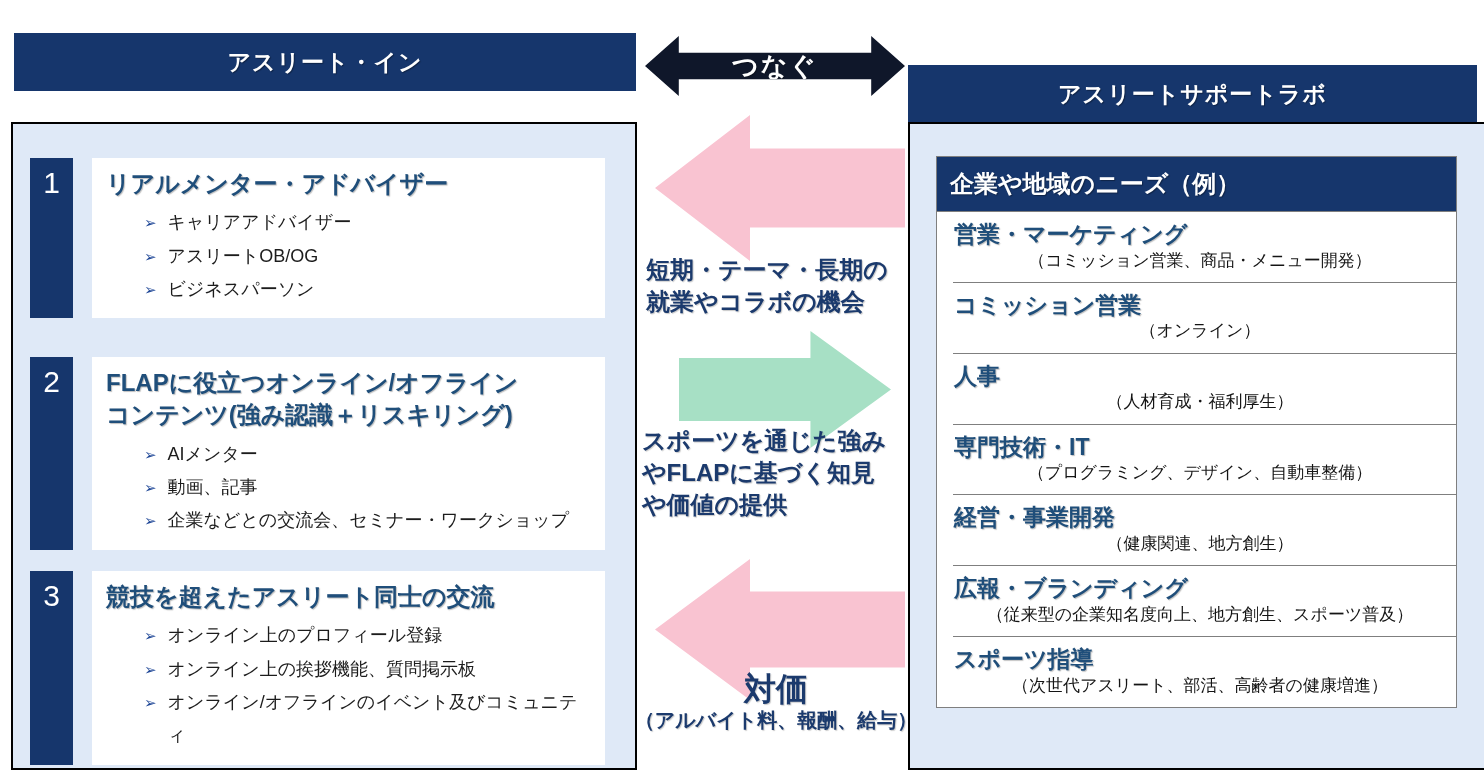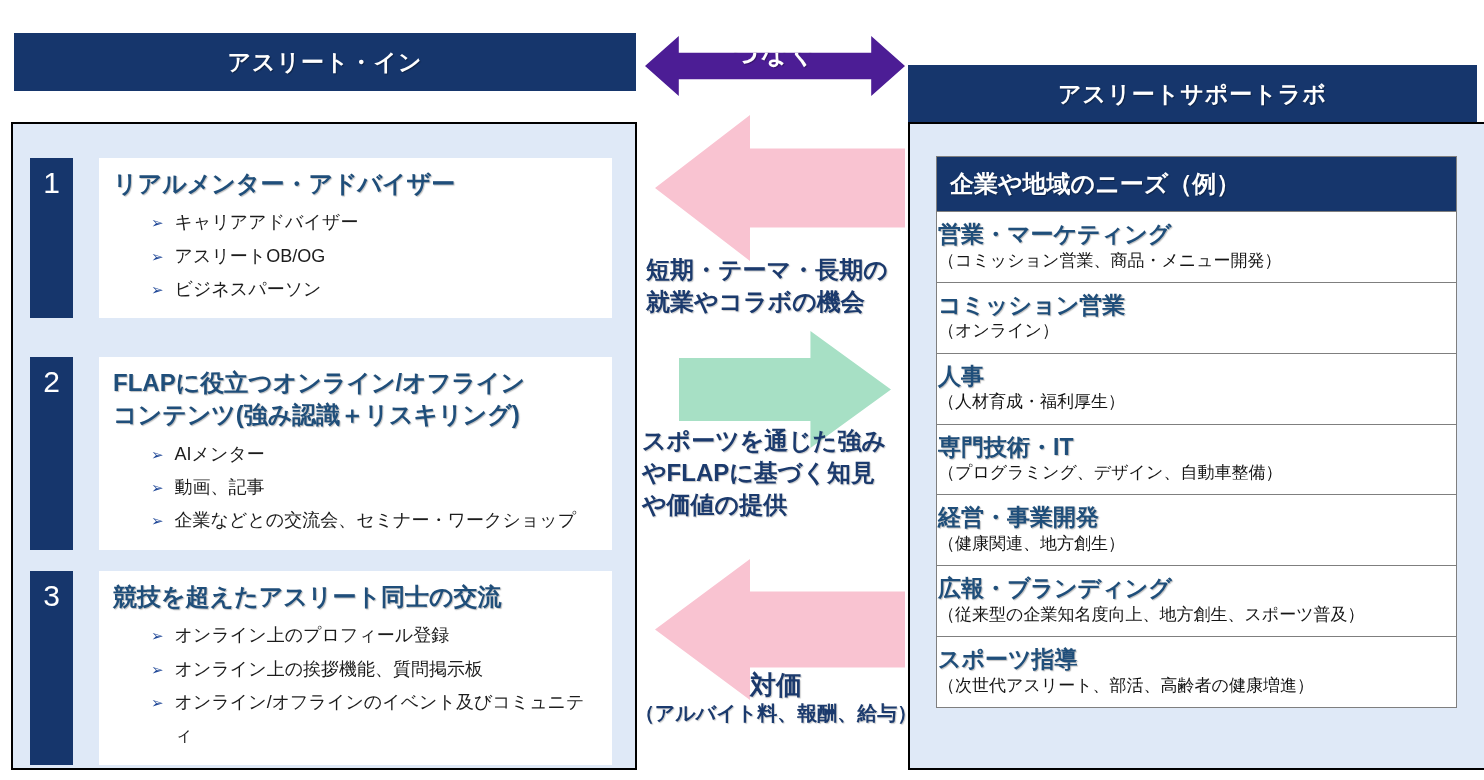--- a/index.html
+++ b/index.html
@@ -9,39 +9,39 @@
 
   
   .hdr { position:absolute; top:33px; height:58px; background:#16366c;
          display:flex; align-items:center; justify-content:center;
          color:#ffffff; font-size:23px; font-weight:bold; letter-spacing:1px;
          text-shadow:1px 1px 1px rgba(0,0,0,0.35); }
   .hdr-left  { left:14px;  width:622px; }
   .hdr-right { left:908px; width:569px;margin-top:32px; }
 
   .connector { position:absolute; left:645px; top:36px; width:260px; height:60px;
-               background:#4c1d95;
+               background:#0f172a;
                clip-path:polygon(0 50%,13% 0,13% 28%,87% 28%,87% 0,100% 50%,87% 100%,87% 72%,13% 72%,13% 100%);
-               display:flex; align-items:flex-start; justify-content:center; }
+               display:flex; align-items:center; justify-content:center; }
   .connector span { color:#ffffff; font-size:26px; font-weight:bold; letter-spacing:2px;
                     text-shadow:1px 1px 1px rgba(0,0,0,0.3); }
 
   
   .panel { position:absolute; top:122px; height:648px; background:#dfe9f7; border:2px solid #000000; }
   .panel-left  { left:11px;  width:626px; }
   .panel-right { left:908px; width:654px; }
 
   
   .item { position:absolute; left:17px; width:586px; display:flex; align-items:stretch; }
   .item-1 { top:34px; }
   .item-2 { top:233px; }
   .item-3 { top:447px; }
   .badge { width:43px; background:#16366c; color:#ffffff; font-size:30px;
            display:flex; justify-content:center; align-items:flex-start; padding-top:8px; flex:none; }
-  .fbox { margin-left:26px; width:513px; background:#ffffff; padding:10px 24px 12px 14px; }
+  .fbox { margin-left:19px; width:513px; background:#ffffff; padding:10px 24px 12px 14px; }
   .ftitle { color:#1f4e7a; font-size:24px; font-weight:bold; line-height:1.35;
             text-shadow:1px 1px 1px rgba(110,110,110,0.45); }
   .ftitle span { display:block; }
   .blist { margin:6px 0 0 38px; list-style:none; }
   .blist li { font-size:18px; color:#1c1c1c; line-height:1.85; display:flex; align-items:baseline; }
   .bmark { color:#1f4797; font-size:15px; margin-right:11px; flex:none; }
 
   
   .arrow { position:absolute; }
   .arrow-left-1 { left:655px; top:115px; width:250px; height:146px; background:#f9c3d1;
@@ -49,35 +49,35 @@
   .arrow-right  { left:679px; top:331px; width:212px; height:117px; background:#a7e0c5;
                   clip-path:polygon(100% 50%,62% 0,62% 23%,0 23%,0 77%,62% 77%,62% 100%); }
   .arrow-left-2 { left:655px; top:559px; width:250px; height:141px; background:#f9c3d1;
                   clip-path:polygon(0 50%,38% 0,38% 23%,100% 23%,100% 77%,38% 77%,38% 100%); }
   .flow-label { position:absolute; color:#1b3a6d; font-weight:bold;
                 text-shadow:1px 1px 1px rgba(120,120,120,0.4); }
   .flow-label span { display:block; }
   .label-1 { left:646px; top:254px; width:266px; font-size:24px; line-height:1.33; text-align:left; }
   .label-2 { left:642px; top:425px; width:272px; font-size:24px; line-height:1.33; text-align:left; }
   .label-3 { left:630px; top:670px; width:292px; text-align:center; }
-  .label-3 .l3a { font-size:26px; line-height:1.2; }
+  .label-3 .l3a { font-size:32px; line-height:1.2; }
   .label-3 .l3b { font-size:20px; line-height:1.25; white-space:nowrap; }
 
   
   .needs { position:absolute; left:26px; top:32px; width:521px; background:#ffffff;
            border:1px solid #7f7f7f; }
   .needs-header { background:#16366c; height:55px; display:flex; align-items:center;
                   padding-left:13px; border-bottom:1px solid #7f7f7f; }
   .needs-header span { color:#ffffff; font-size:24px; font-weight:bold;
                        text-shadow:1px 1px 1px rgba(0,0,0,0.35); }
-  .nrow { padding:9px 10px 11px 1px; border-bottom:1px solid #7f7f7f; }
+  .nrow { padding:9px 10px 11px 1px; border-bottom:1px solid #7f7f7f;margin-left:16px; }
   .nrow:last-child { border-bottom:none; }
   .ntitle { color:#1f4e7a; font-size:23px; font-weight:bold; line-height:1.2;
             text-shadow:1px 1px 1px rgba(110,110,110,0.45); }
-  .nsub { color:#141414; font-size:17px; line-height:1.25; margin-top:1px; }
+  .nsub { color:#141414; font-size:17px; line-height:1.25; margin-top:1px;text-align:center; }
 </style>
 </head>
 <body>
 
 <div id="canvas">
 
   <div class="hdr hdr-left">アスリート・イン</div>
 
   <div class="connector">
     <span>つなぐ</span>

